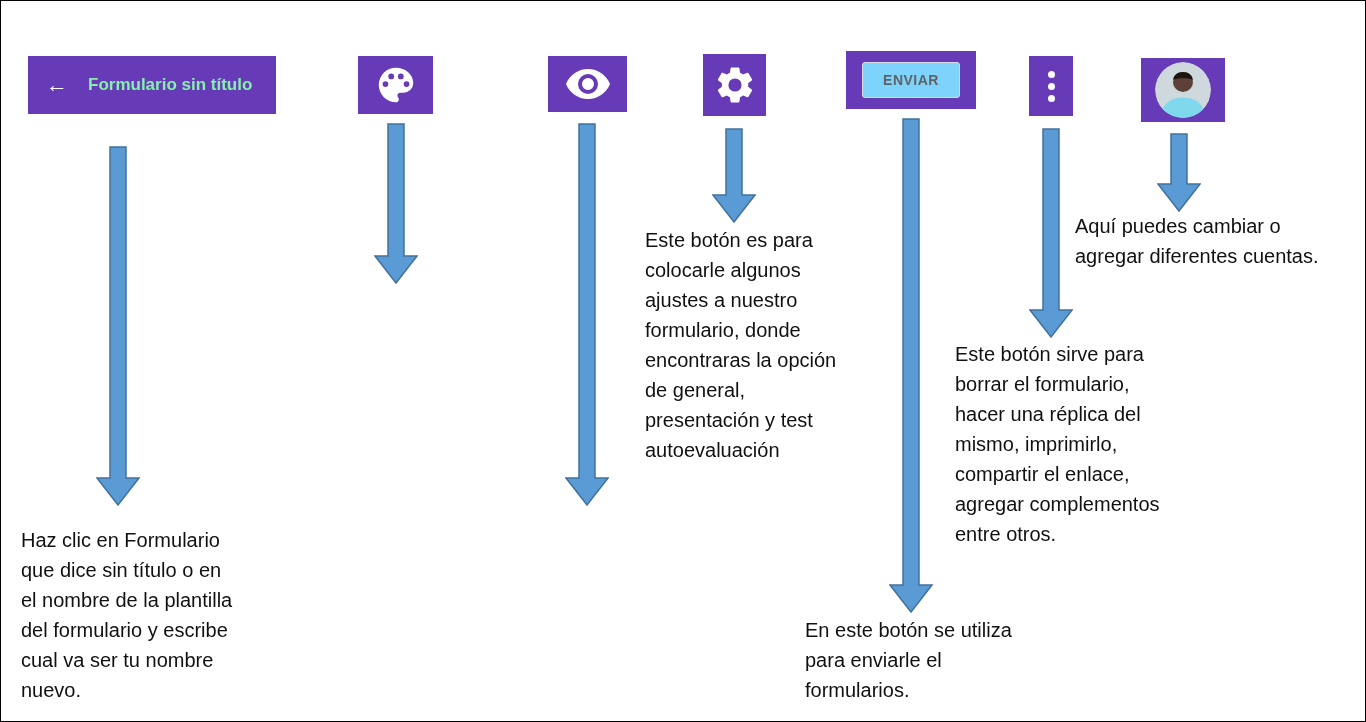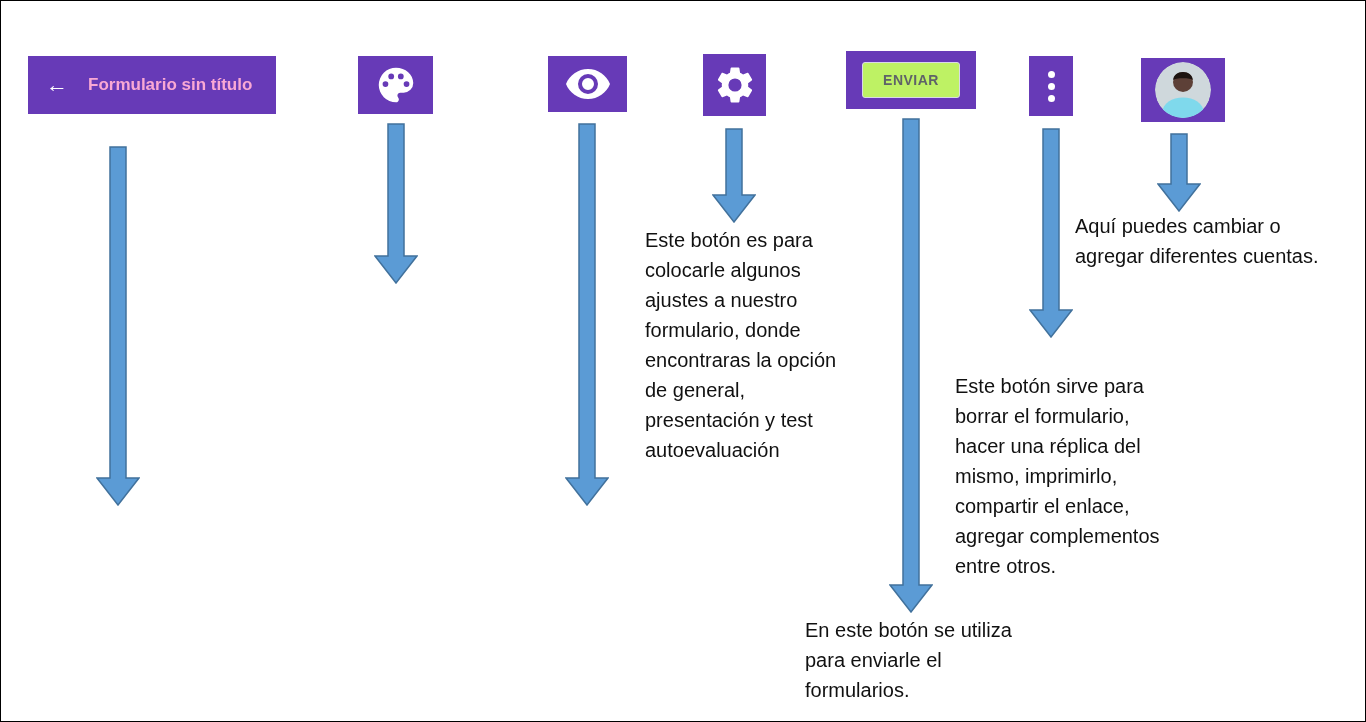--- a/index.html
+++ b/index.html
@@ -2,26 +2,26 @@
 <html><head>
 <meta charset="utf-8">
 <style>
   html,body{margin:0;padding:0;background:#fff;font-family:"Liberation Sans",sans-serif;}
   .canvas{position:relative;width:1364px;height:720px;border:1px solid #000;background:#fff;overflow:hidden;}
 
   
   .tile{position:absolute;background:#673ab7;display:flex;align-items:center;justify-content:center;}
   .title-bar{left:27px;top:55px;width:248px;height:58px;justify-content:flex-start;gap:20px;padding-left:18px;box-sizing:border-box;}
   .back{color:#fff;font-size:22px;line-height:1;}
-  .title-text{color:#f9a8d4;font-size:17px;font-weight:700;}
+  .title-text{color:#86efac;font-size:17px;font-weight:700;}
   .palette-tile{left:357px;top:55px;width:75px;height:58px;}
   .eye-tile{left:547px;top:55px;width:79px;height:56px;}
   .gear-tile{left:702px;top:53px;width:63px;height:62px;}
   .send-tile{left:845px;top:50px;width:130px;height:58px;}
-  .send-btn{background:#bef264;border:1px solid #d9d9e8;border-radius:3px;padding:9px 20px;font-size:14px;font-weight:700;color:#5f6368;letter-spacing:.5px;font-family:inherit;cursor:pointer;}
+  .send-btn{background:#7dd3fc;border:1px solid #d9d9e8;border-radius:3px;padding:9px 20px;font-size:14px;font-weight:700;color:#5f6368;letter-spacing:.5px;font-family:inherit;cursor:pointer;}
   .dots-tile{left:1028px;top:55px;width:44px;height:60px;}
   .kebab{display:flex;flex-direction:column;gap:5px;}
   .kebab i{width:7px;height:7px;border-radius:50%;background:#fff;display:block;}
   .avatar-tile{left:1140px;top:57px;width:84px;height:64px;}
   .avatar{width:56px;height:56px;border-radius:50%;overflow:hidden;display:block;}
   .icon svg,.avatar svg{display:block;}
 
   
   .arrow{position:absolute;}
 
@@ -110,32 +110,38 @@
   </svg>
 
   <svg class="arrow" style="left:1028px;top:127px;" width="44" height="210" viewBox="0 0 44 210">
     <polygon points="14,1 30,1 30,182 43,182 22,209 1,182 14,182" fill="#5b9bd5" stroke="#41719c" stroke-width="1.5"></polygon>
   </svg>
 
   <svg class="arrow" style="left:1156px;top:132px;" width="44" height="79" viewBox="0 0 44 79">
     <polygon points="14,1 30,1 30,51 43,51 22,78 1,51 14,51" fill="#5b9bd5" stroke="#41719c" stroke-width="1.5"></polygon>
   </svg>
 
+  <div class="note" style="left:20px;top:524px;width:262px;">Haz clic en Formulario
+que dice sin título o en
+el nombre de la plantilla
+del formulario y escribe
+cual va ser tu nombre
+nuevo.</div>
   <div class="note" style="left:804px;top:614px;width:262px;">En este botón se utiliza
 para enviarle el
 formularios.</div>
   <div class="note" style="left:644px;top:224px;width:242px;">Este botón es para
 colocarle algunos
 ajustes a nuestro
 formulario, donde
 encontraras la opción
 de general,
 presentación y test
 autoevaluación</div>
-  <div class="note" style="left:954px;top:338px;width:262px;margin-top:32px;">Este botón sirve para
+  <div class="note" style="left:954px;top:338px;width:262px;">Este botón sirve para
 borrar el formulario,
 hacer una réplica del
 mismo, imprimirlo,
 compartir el enlace,
 agregar complementos
 entre otros.</div>
   <div class="note" style="left:1074px;top:210px;width:300px;">Aquí puedes cambiar o
 agregar diferentes cuentas.</div>
 
 </div>

